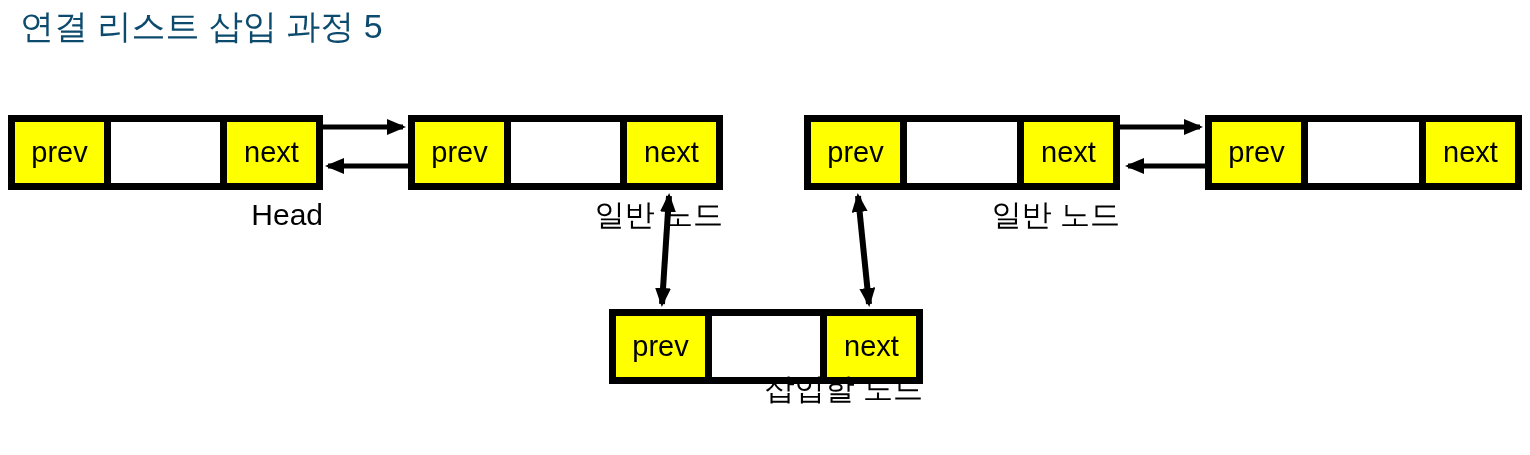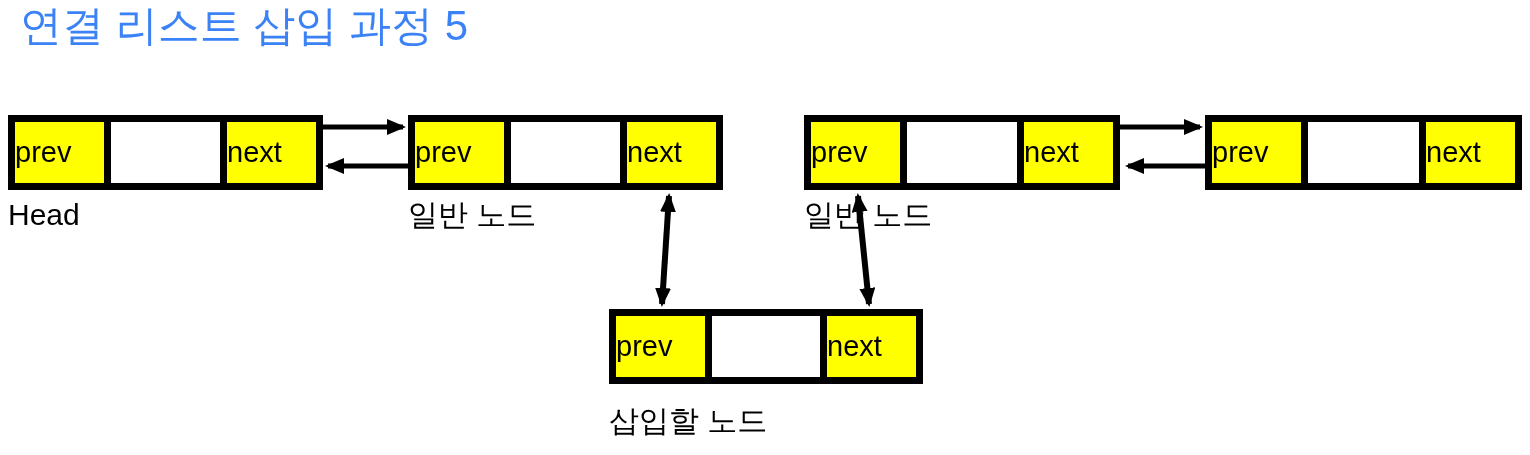--- a/index.html
+++ b/index.html
@@ -11,64 +11,64 @@
     position:relative;
     width:1530px;
     height:455px;
     background:#ffffff;
     overflow:hidden;
   }
   .title{
     position:absolute;
     left:20px;
     top:6px;
-    font-size:42px;
+    font-size:34px;
     line-height:40px;
-    color:#3b82f6;
+    color:#0c4a6e;
     white-space:nowrap;
     text-align:right;
   }
   .node{
     position:absolute;
     top:115px;
     height:75px;
     box-sizing:border-box;
     border:7px solid #000000;
     background:#ffffff;
     display:flex;
     flex-direction:row;
   }
   .node.insert-node{
     top:309px;
   }
   .cell{
     display:flex;
     align-items:center;
-    justify-content:flex-start;
+    justify-content:center;
     font-size:29px;
     color:#000000;
     box-sizing:border-box;
   }
   .cell.ptr{
     width:89px;
     flex:0 0 89px;
     background:#ffff00;
   }
   .cell.data{
     flex:1 1 auto;
     background:#ffffff;
     border-left:7px solid #000000;
     border-right:7px solid #000000;
   }
   .node-label{
     position:absolute;
     font-size:30px;
     line-height:34px;
     color:#000000;
-    text-align:left;
+    text-align:right;
     white-space:nowrap;
   }
   svg.arrows{
     position:absolute;
     left:0;
     top:0;
     pointer-events:none;
   }
 </style>
 </head>
@@ -123,21 +123,21 @@
 
   <div class="node insert-node" style="left:609px;width:314px;">
     <div class="cell ptr">
       <span>prev</span>
     </div>
     <div class="cell data"></div>
     <div class="cell ptr">
       <span>next</span>
     </div>
   </div>
-  <div class="node-label" style="left:609px;top:404px;width:314px;">삽입할 노드</div>
+  <div class="node-label" style="left:609px;top:372px;width:314px;">삽입할 노드</div>
 
   <svg class="arrows" width="1530" height="455" viewBox="0 0 1530 455">
     <defs>
       <marker id="ah" markerUnits="userSpaceOnUse" markerWidth="20" markerHeight="16" refX="16" refY="8" orient="auto-start-reverse">
         <path d="M0,0 L19,8 L0,16 Z" fill="#000000"></path>
       </marker>
     </defs>
 
     <line x1="323" y1="127" x2="403" y2="127" stroke="#000000" stroke-width="5" marker-end="url(#ah)"></line>
 

